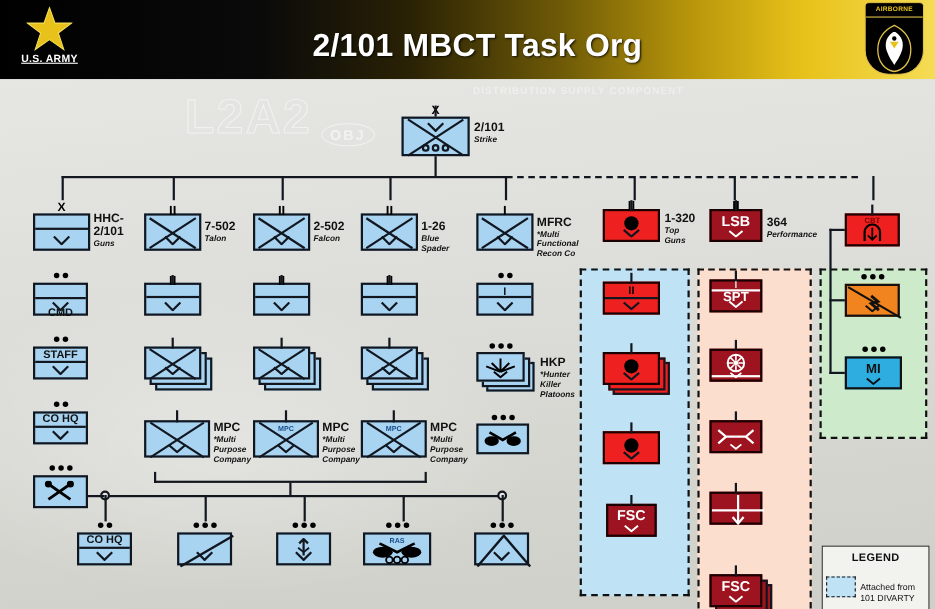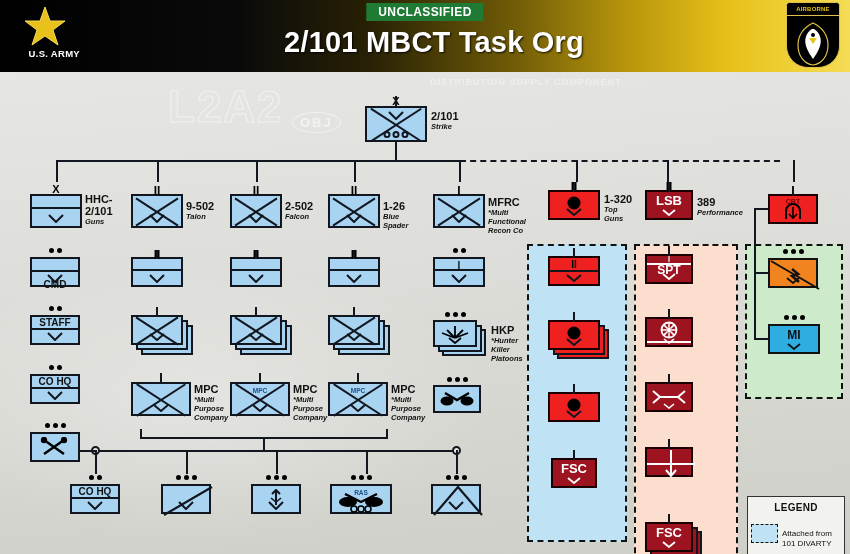--- a/index.html
+++ b/index.html
@@ -27,22 +27,22 @@
     padding-left: 18px;
   }
   .classification {
     position: absolute; left: 50%; transform: translateX(-50%); top: 3px;
     background: #1f7a34; color: #fff; font-size: 12px; font-weight: bold;
     padding: 2px 12px; letter-spacing: .4px;
   }
   .army-logo { position: absolute; left: 8px; top: 4px; width: 72px; height: 64px; }
   .army-star { position: absolute; left: 16px; top: 2px; }
   .army-word {
-    position: absolute; left: 2px; top: 44px; width: 70px; text-align: right;
-    color: #ffffff; font-size: 9.5px; font-weight: bold; letter-spacing: .3px;
+    position: absolute; left: 2px; top: 44px; width: 70px; text-align: center;
+    color: #ffffff; font-size: 9.5px; font-weight: bold; letter-spacing: .3px; text-decoration: underline;
   }
   .div-patch {
     position: absolute; right: 10px; top: 2px; width: 54px; height: 66px;
     background: #000; border: 1.5px solid #e0c04a; border-radius: 4px 4px 22px 22px;
     overflow: hidden;
   }
   .patch-tab {
     position: absolute; left: 0; top: 0; width: 100%; height: 13px;
     background: #000; color: #e8c21a; font-size: 6px; font-weight: bold;
     text-align: center; line-height: 13px; letter-spacing: .2px;
@@ -169,21 +169,20 @@
 <div id="root">
 
   <div class="header">
     <div class="army-logo">
       <svg class="army-star" width="42" height="42" viewBox="0 0 42 42">
         <polygon points="21,1 26,15 41,15 29,24 34,39 21,30 8,39 13,24 1,15 16,15" fill="#e8c21a" stroke="#f5dc55" stroke-width="1"></polygon>
       </svg>
       <div class="army-word">U.S. ARMY</div>
     </div>
 
-    <div class="classification">UNCLASSIFIED</div>
     <div class="hdr-title">2/101 MBCT Task Org</div>
 
     <div class="div-patch">
       <div class="patch-tab">AIRBORNE</div>
       <svg class="patch-eagle" width="46" height="48" viewBox="0 0 46 48">
         <path d="M23 4 C14 8 8 16 8 26 C8 38 15 45 23 46 C31 45 38 38 38 26 C38 16 32 8 23 4 Z" fill="#000" stroke="#e0c04a" stroke-width="1.2"></path>
         <path d="M22 10 C16 14 14 20 16 27 C18 33 21 37 23 40 C25 37 28 33 30 27 C32 20 30 14 24 10 Z" fill="#ffffff"></path>
         <circle cx="23" cy="16" r="2" fill="#000"></circle>
         <path d="M19 19 L27 19 L23 25 Z" fill="#e8c21a"></path>
       </svg>
@@ -250,21 +249,21 @@
 
     <div class="unit" style="left:131px; top:122px;">
       <div class="sym" style="width:52px; height:34px;">
         <div class="ech-bar">II</div>
         <div class="inf-x"></div>
         <svg style="position:absolute;left:50%;bottom:3px;transform:translateX(-50%)" width="16" height="9" viewBox="0 0 16 9">
           <path d="M1 1 L8 8 L15 1" fill="none" stroke="#11161f" stroke-width="2"></path>
         </svg>
       </div>
       <div class="lbl" style="left:55px; top:6px;">
-        <div class="l1">9-502</div>
+        <div class="l1">7-502</div>
         <div class="l2">Talon</div>
       </div>
     </div>
 
     <div class="unit" style="left:230px; top:122px;">
       <div class="sym" style="width:52px; height:34px;">
         <div class="ech-bar">II</div>
         <div class="inf-x"></div>
         <svg style="position:absolute;left:50%;bottom:3px;transform:translateX(-50%)" width="16" height="9" viewBox="0 0 16 9">
           <path d="M1 1 L8 8 L15 1" fill="none" stroke="#11161f" stroke-width="2"></path>
@@ -681,21 +680,21 @@
     <div class="unit" style="left:645px; top:118px;">
       <div class="sym dkred" style="width:48px; height:30px;">
         <div class="ech-bar" style="top:-9px">II</div>
         <div class="stem" style="height:10px; top:-10px;"></div>
         <div class="sym-label white big" style="top:2px;">LSB</div>
         <svg style="position:absolute;left:50%;bottom:2px;transform:translateX(-50%)" width="14" height="7" viewBox="0 0 14 7">
           <path d="M1 1 L7 6 L13 1" fill="none" stroke="#ffffff" stroke-width="1.8"></path>
         </svg>
       </div>
       <div class="lbl" style="left:52px; top:6px;">
-        <div class="l1">389</div>
+        <div class="l1">364</div>
         <div class="l2">Performance</div>
       </div>
     </div>
 
     <div class="unit" style="left:645px; top:182px;">
       <div class="sym dkred" style="width:48px; height:30px;">
         <div class="stem" style="height:10px; top:-10px;"></div>
         <div class="hqbar white" style="top:7px;"></div>
         <div class="ech-bar" style="top:-1px; font-size:9px; color:#ddd;">I</div>
         <div class="sym-label white" style="top:8px; font-size:12px;">SPT</div>

